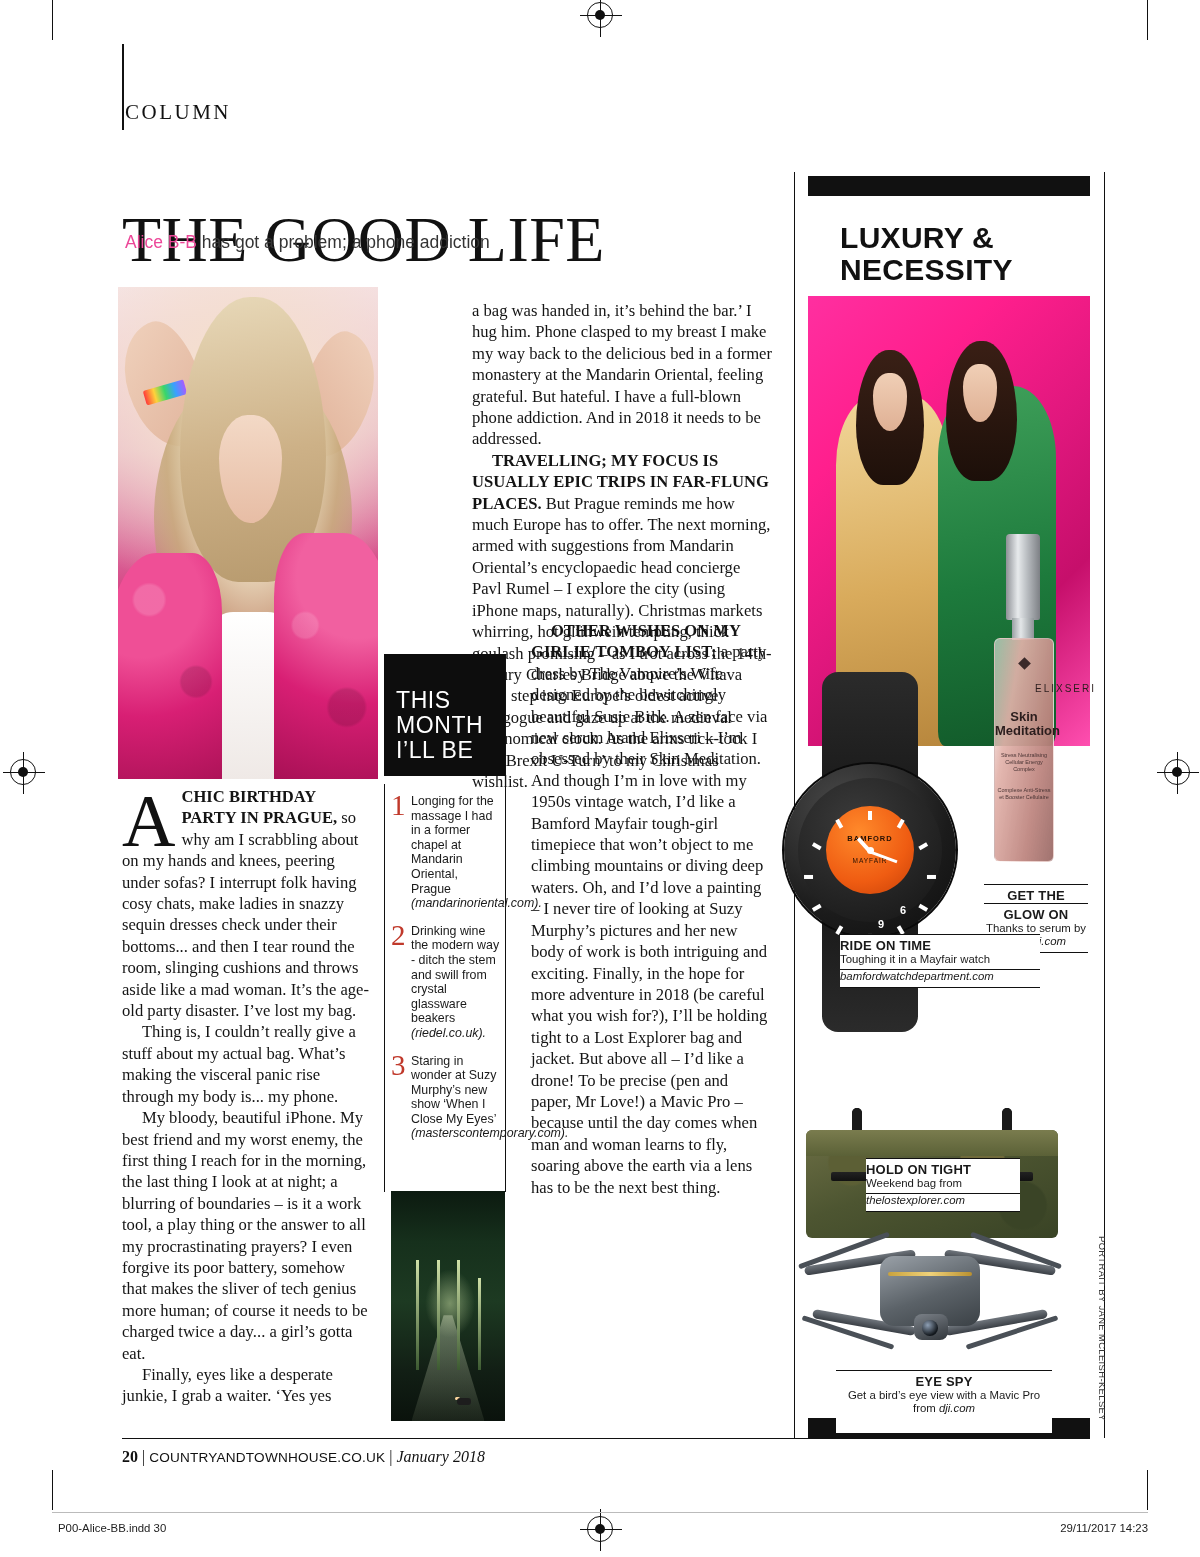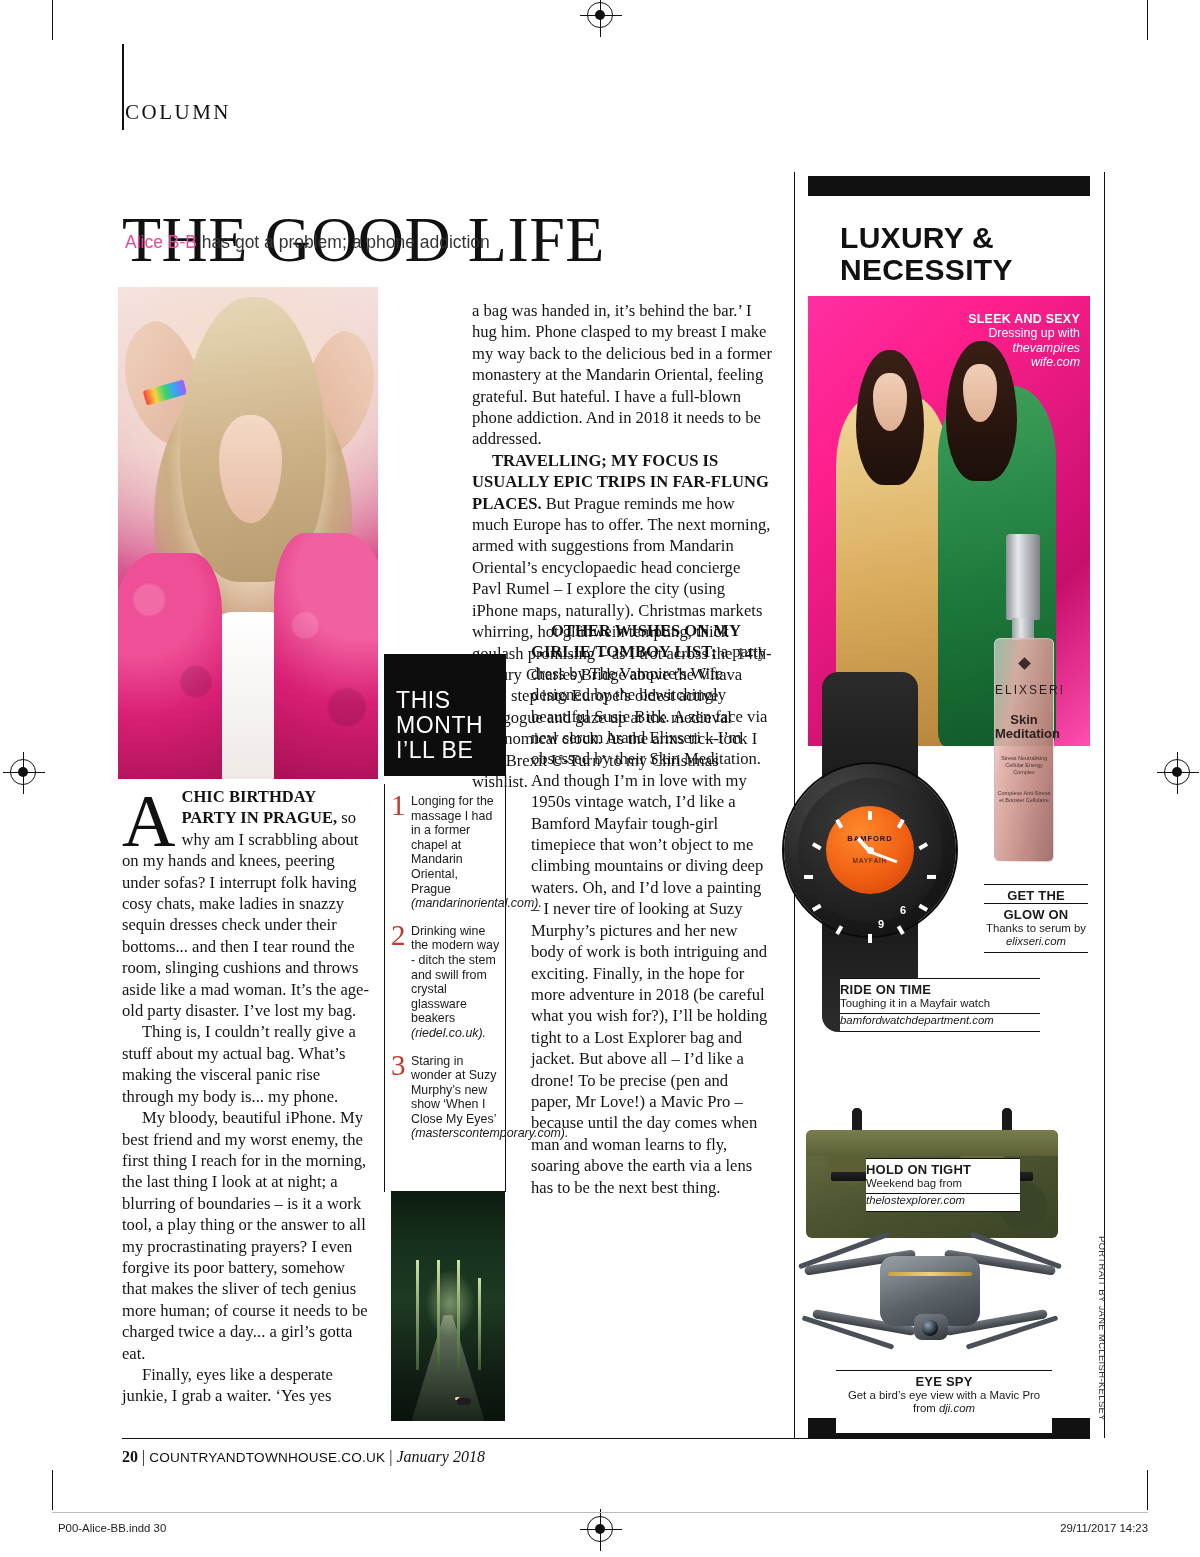--- a/index.html
+++ b/index.html
@@ -188,21 +188,21 @@
   .serum .cap { position:absolute; left:22px; top:0; width:34px; height:86px;
                 background:linear-gradient(90deg,#8e9196,#e7eaec 35%,#b9bdc1 62%,#7d8085);
                 border-radius:4px 4px 2px 2px; }
   .serum .neck { position:absolute; left:28px; top:84px; width:22px; height:22px;
                  background:linear-gradient(90deg,#9aa0a4,#e3e6e8 40%,#8e9498); }
   .serum .body { position:absolute; left:10px; top:104px; width:60px; height:224px;
                  background:linear-gradient(100deg, rgba(255,255,255,.55), rgba(226,178,170,.92) 28%, rgba(190,134,128,.95) 70%, rgba(150,100,96,.9));
                  border-radius:6px; border:1px solid rgba(255,255,255,.45); }
   .serum .lbl { position:absolute; left:0; right:0; top:44px; text-align:center;
                 font-family:"Liberation Sans", sans-serif; color:#2b1d1d; }
-  .serum .lbl .brand { font-size:12px; letter-spacing:2px; }
+  .serum .lbl .brand { font-size:10px; letter-spacing:2px;margin-left:40px; }
   .serum .lbl .pname { font-size:13px; font-weight:700; margin-top:16px; line-height:14px; }
   .serum .lbl .sub { font-size:5.5px; margin-top:14px; line-height:7px; color:#4a3434; }
   .serum .diamond { position:absolute; left:50%; top:20px; width:9px; height:9px; margin-left:-4.5px;
                     background:#3a2a2a; transform:rotate(45deg); }
 
   
   .watch { position:absolute; left:760px; top:672px; width:220px; height:360px; }
   .watch .strap-t { position:absolute; left:62px; top:0; width:96px; height:150px;
                     background:linear-gradient(180deg,#2b2b2b,#161616); border-radius:16px 16px 8px 8px; }
   .watch .strap-b { position:absolute; left:62px; bottom:0; width:96px; height:140px;
@@ -276,21 +276,21 @@
   
   .cap-box { position:absolute; font-family:"Liberation Sans", sans-serif; background:#fff; }
   .cap-hdr { font-weight:700; font-size:13px; letter-spacing:.2px; }
   .cap-txt { font-size:11.4px; line-height:13.4px; }
   .cap-txt i { font-style:italic; }
 
   .cap-glow { left:984px; top:884px; width:104px; text-align:center; }
   .cap-glow .cap-hdr { border-top:1px solid #111; padding-top:3px; }
   .cap-glow .cap-txt { padding-bottom:3px; border-bottom:1px solid #111; }
 
-  .cap-watch { left:840px; top:978px; width:200px; }
+  .cap-watch { left:840px; top:934px; width:200px; }
   .cap-watch .cap-hdr { border-top:1px solid #111; padding-top:3px; }
   .cap-watch .cap-txt { padding-bottom:3px; border-bottom:1px solid #111; }
 
   .cap-bag { left:866px; top:1158px; width:154px; }
   .cap-bag .cap-hdr { border-top:1px solid #111; padding-top:3px; }
   .cap-bag .cap-txt { padding-bottom:3px; border-bottom:1px solid #111; }
 
   .cap-drone { left:836px; top:1326px; width:216px; text-align:center;margin-top:44px; }
   .cap-drone .cap-hdr { border-top:1px solid #111; padding-top:3px; }
   .cap-drone .cap-txt { padding-bottom:17px; border-bottom:1px solid #111; }
@@ -417,26 +417,20 @@
     <div>NECESSITY</div>
   </div>
 
   <div class="ad-photo">
     <div class="g1"></div>
     <div class="g2"></div>
     <div class="h1"></div>
     <div class="h2"></div>
     <div class="f1"></div>
     <div class="f2"></div>
-    <div class="ad-cap">
-      <div class="hdr">SLEEK AND SEXY</div>
-      <div>Dressing up with</div>
-      <div><i>thevampires</i></div>
-      <div><i>wife.com</i></div>
-    </div>
   </div>
 
   <div class="serum">
     <div class="cap"></div>
     <div class="neck"></div>
     <div class="body">
       <div class="diamond"></div>
       <div class="lbl">
         <div class="brand">ELIXSERI</div>
         <div class="pname">Skin Meditation</div>

